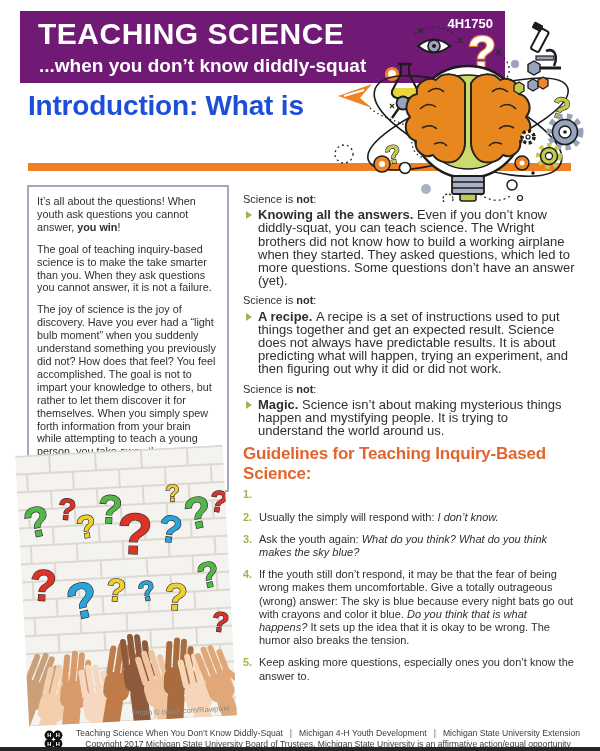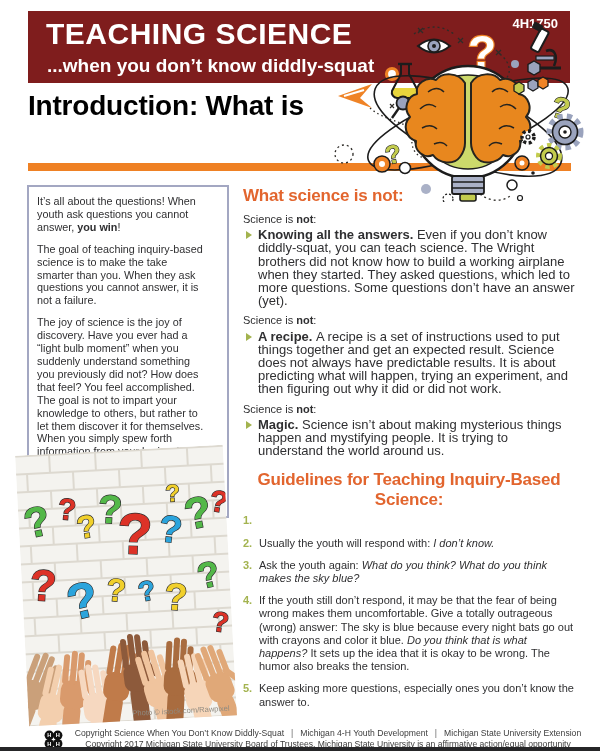--- a/index.html
+++ b/index.html
@@ -1,37 +1,37 @@
 <!DOCTYPE html>
 <html><head>
 <meta charset="utf-8">
 <style>
   html,body{margin:0;padding:0;background:#ffffff;}
   .page{position:relative;width:600px;height:751px;background:#ffffff;overflow:hidden;
         font-family:"Liberation Sans","DejaVu Sans",sans-serif;color:#2f2f31;}
   
-  .band{position:absolute;left:28px;top:11px;width:542px;height:72px;background:#7f1d1d;}
+  .band{position:absolute;left:20px;top:11px;width:485px;height:72px;background:#701a75;}
   .band-title{position:absolute;left:18px;top:6px;font-size:30px;font-weight:700;color:#ffffff;letter-spacing:.5px;}
   .band-sub{position:absolute;left:19px;top:44px;font-size:19px;font-weight:700;color:#ffffff;}
   .doc-code{position:absolute;right:12px;top:5px;font-size:13px;font-weight:700;color:#ffffff;}
-  .main-heading{position:absolute;left:28px;top:90px;font-size:28px;line-height:31px;font-weight:700;color:#000000;letter-spacing:-.2px;}
+  .main-heading{position:absolute;left:28px;top:90px;font-size:28px;line-height:31px;font-weight:700;color:#1d4ed8;letter-spacing:-.2px;}
   .orange-rule{position:absolute;left:28px;top:163px;width:543px;height:8px;background:#ef8124;}
   .sci-art{position:absolute;left:330px;top:6px;width:270px;height:196px;z-index:3;}
   
   .intro-box{position:absolute;left:27px;top:185px;width:202px;box-sizing:border-box;border:2px solid #a3a7c2;
-             padding:8px 22px 6px 8px;background:#fff;}
+             padding:8px 9px 6px 8px;background:#fff;}
   .intro-box p{margin:0 0 9px 0;font-size:10.8px;line-height:12.9px;color:#2f2f31;}
   .intro-box p:last-child{margin-bottom:0;}
   .photo{position:absolute;left:22px;top:450px;width:208px;height:271px;transform:rotate(-3deg);overflow:hidden;}
   .photo svg{display:block;}
   .credit{position:absolute;right:7px;bottom:3px;font-size:7.5px;color:#8f8a80;}
   
   .right-col{position:absolute;left:243px;top:186px;width:332px;}
   .right-col h2{margin:0 0 4px 0;font-size:17px;font-weight:700;color:#e2652e;letter-spacing:-.2px;}
-  .right-col h2.g{margin-top:13px;text-align:center;}
+  .right-col h2.g{margin-top:7px;}
   .lbl{margin:7px 0 2px 0;font-size:11px;line-height:13.2px;}
   .bullet{display:flex;margin:0 0 2px 0;}
   .tri{flex:0 0 auto;width:0;height:0;margin:3px 6px 0 3px;
        border-left:6px solid #a3b34f;border-top:4px solid transparent;border-bottom:4px solid transparent;}
   .bullet p{margin:0;font-size:13px;line-height:13.2px;}
   .num-item{display:flex;margin:0 0 9px 0;}
   .num{flex:0 0 16px;font-size:11px;line-height:13.2px;font-weight:700;color:#a3b34f;}
   .num-item p{margin:0;font-size:11px;line-height:13.2px;}
   .b{font-weight:700;}
   .i{font-style:italic;}
@@ -211,21 +211,20 @@
         <use href="#hand" transform="translate(130,242) rotate(-14)" fill="#f0c49e"></use>
         <use href="#hand" transform="translate(150,232) rotate(6)" fill="#a96c3f"></use>
         <use href="#hand" transform="translate(170,248) rotate(-10)" fill="#f6d5b8"></use>
         <use href="#hand" transform="translate(192,240) rotate(-18)" fill="#e0a878"></use>
       </g>
     </svg>
     <div class="credit">Photo © istock.com/Rawpixel</div>
   </div>
 
   <div class="right-col">
-    <h2>What science is not:</h2>
 
     <p class="lbl"><span>Science is </span><span class="b">not</span><span>:</span></p>
     <div class="bullet">
       <span class="tri"></span>
       <p><span class="b">Knowing all the answers. </span><span>Even if you don’t know diddly-squat, you can teach science. The Wright brothers did not know how to build a working airplane when they started. They asked questions, which led to more questions. Some questions don’t have an answer (yet).</span></p>
     </div>
 
     <p class="lbl"><span>Science is </span><span class="b">not</span><span>:</span></p>
     <div class="bullet">
       <span class="tri"></span>
@@ -238,21 +237,21 @@
       <p><span class="b">Magic. </span><span>Science isn’t about making mysterious things happen and mystifying people. It is trying to understand the world around us.</span></p>
     </div>
 
     <h2 class="g">Guidelines for Teaching Inquiry-Based Science:</h2>
 
     <div class="num-item">
       <span class="num">1.</span>
     </div>
     <div class="num-item">
       <span class="num">2.</span>
-      <p><span>Usually the youth will respond with: </span><span class="i">I don’t know.</span></p>
+      <p><span>Usually the simply will respond with: </span><span class="i">I don’t know.</span></p>
     </div>
     <div class="num-item">
       <span class="num">3.</span>
       <p><span>Ask the youth again: </span><span class="i">What do you think? What do you think makes the sky blue?</span></p>
     </div>
     <div class="num-item">
       <span class="num">4.</span>
       <p><span>If the youth still don’t respond, it may be that the fear of being wrong makes them uncomfortable. Give a totally outrageous (wrong) answer: The sky is blue because every night bats go out with crayons and color it blue. </span><span class="i">Do you think that is what happens?</span><span> It sets up the idea that it is okay to be wrong. The humor also breaks the tension.</span></p>
     </div>
     <div class="num-item">
@@ -272,20 +271,20 @@
       </g>
       <g fill="#ffffff" font-family="'Liberation Sans','DejaVu Sans',sans-serif" font-size="6.5" font-weight="700" text-anchor="middle">
         <text x="7.2" y="9.6">H</text>
         <text x="16.8" y="9.6">H</text>
         <text x="7.2" y="19.2">H</text>
         <text x="16.8" y="19.2">H</text>
       </g>
     </svg>
     <div class="footer-text">
       <div class="f1">
-        <span>Copyright Science When You Don’t Know Diddly-Squat</span><span class="pipe">|</span><span>Michigan 4-H Youth Development</span><span class="pipe">|</span><span>Michigan State University Extension</span>
+        <span>Teaching Science When You Don’t Know Diddly-Squat</span><span class="pipe">|</span><span>Michigan 4-H Youth Development</span><span class="pipe">|</span><span>Michigan State University Extension</span>
       </div>
       <div class="f2">Copyright 2017 Michigan State University Board of Trustees. Michigan State University is an affirmative action/equal opportunity employer.</div>
     </div>
   </div>
 
   <div class="bottom-edge"></div>
 </div>
 
 </body></html>

